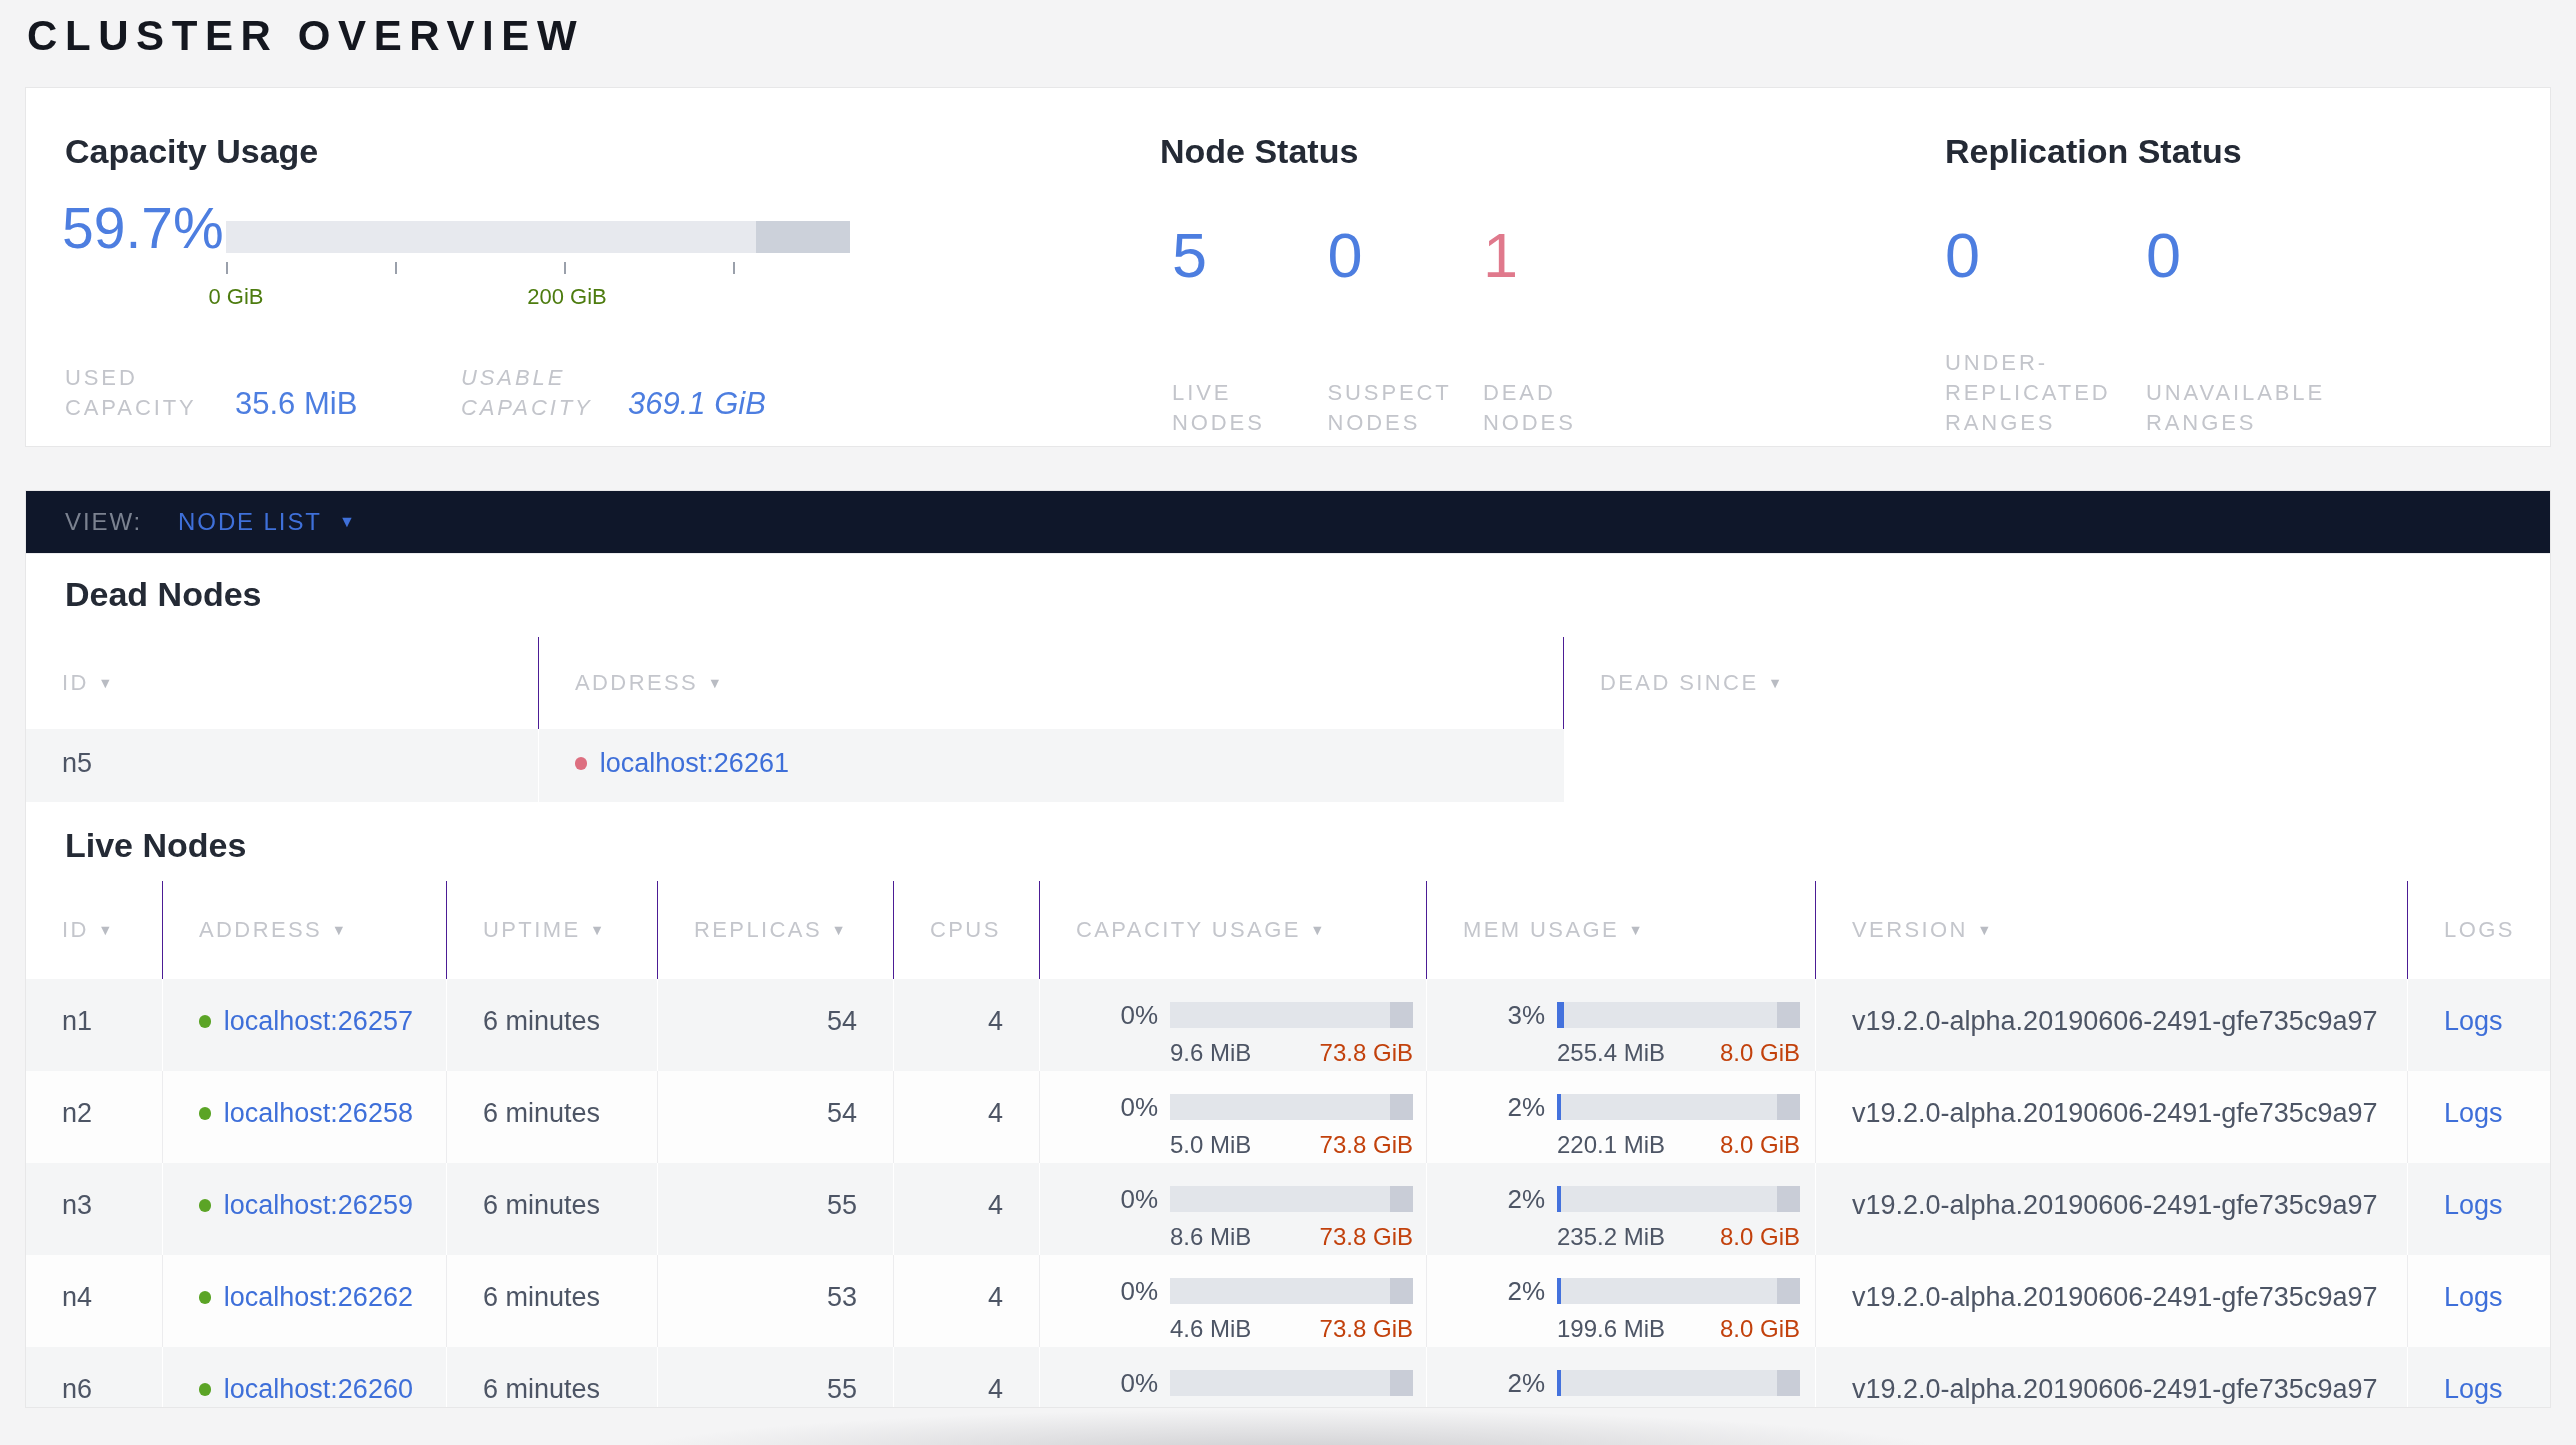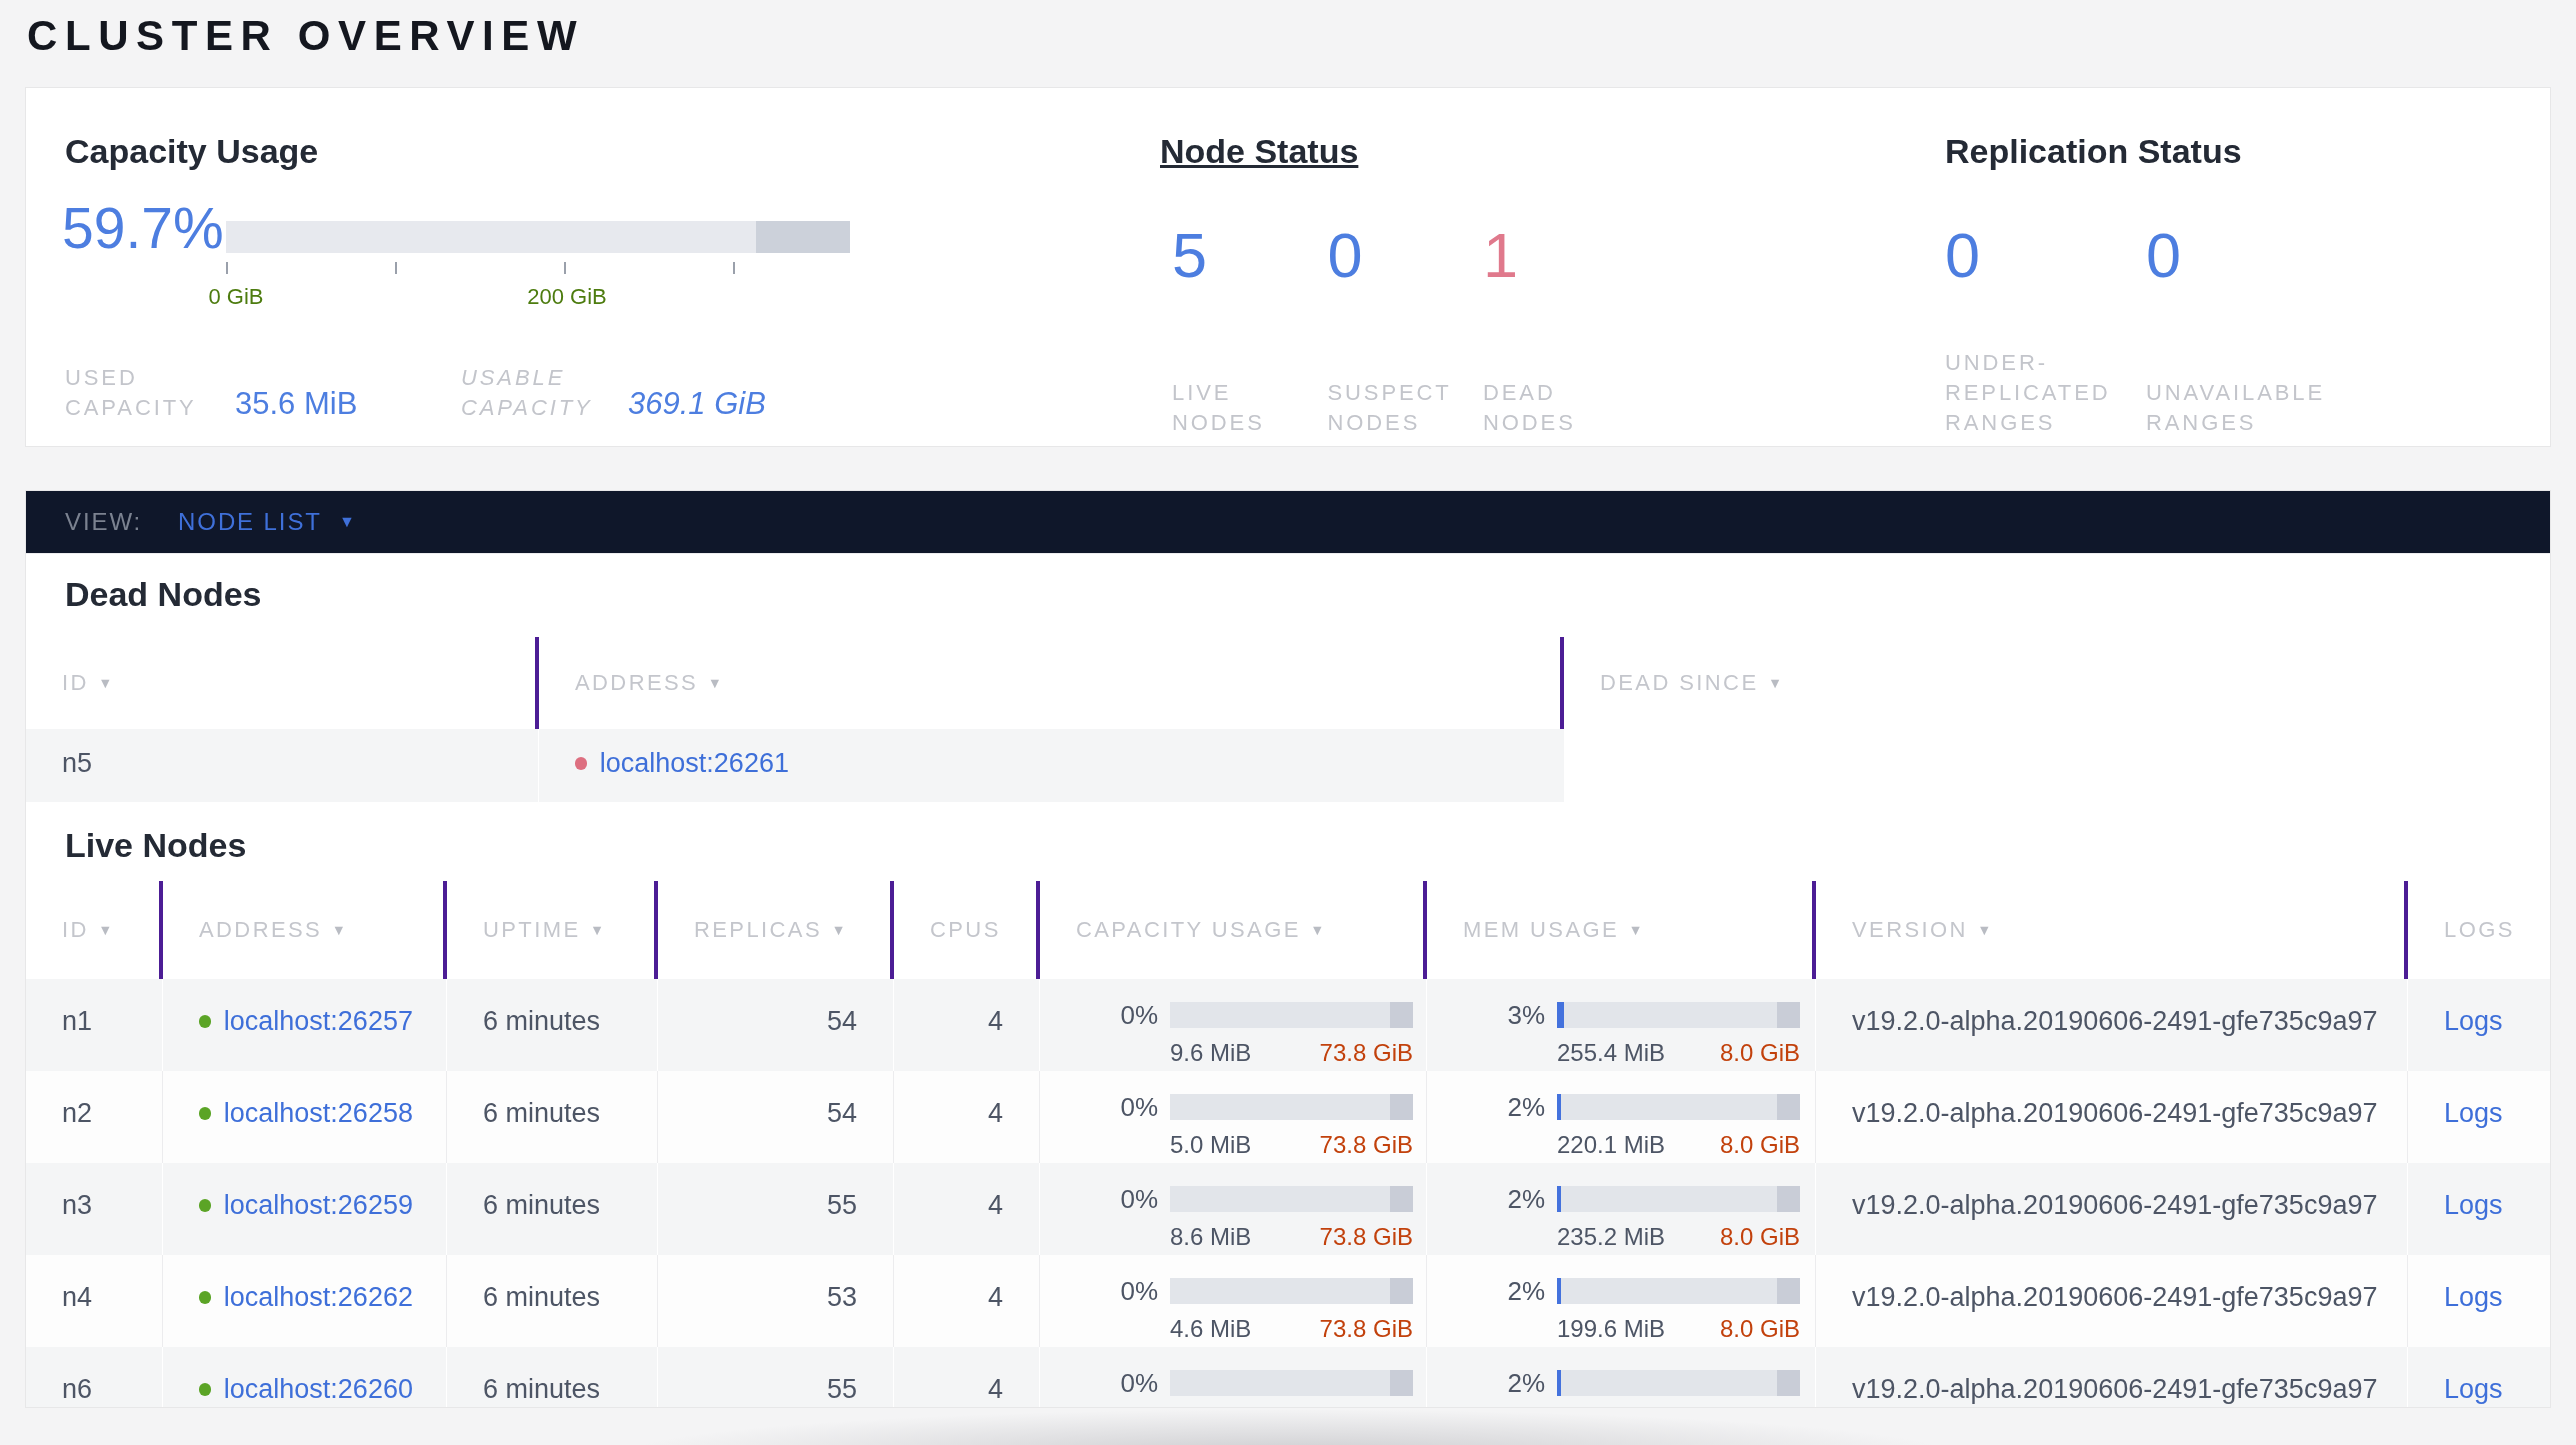--- a/index.html
+++ b/index.html
@@ -23,21 +23,21 @@
   .card {
     position:absolute; background:#ffffff; border:1px solid #e7e7e8;
   }
   .summary-card { left:25px; top:87px; width:2526px; height:360px; }
 
   .panel-title {
     position:absolute; top:44px;
     font-size:34px; font-weight:700; color:#242a35;
   }
   .cap-title { left:39px; }
-  .nodes-title { left:1134px;text-decoration:underline; }
+  .nodes-title { left:1134px; }
   .repl-title { left:1919px; }
 
   .cap-percent {
     position:absolute; left:36px; top:107px;
     font-size:57px; color:#4d7ee0;
   }
   .sum-bar {
     position:absolute; left:200px; top:133px; width:624px; height:32px;
     background:#e7e9ee;
   }
@@ -96,21 +96,21 @@
 
   
   .dt-grid { display:grid; grid-template-columns:513px 1025px 987px; }
   .lt-grid { display:grid; grid-template-columns:137px 284px 211px 236px 146px 387px 389px 592px 145px; }
   .dead-table { margin-top:23px; }
   .live-table { margin-top:16px; }
 
   .th {
     display:flex; align-items:center; padding-left:36px;
     font-size:22px; letter-spacing:2.4px; color:#c4c6cc; text-transform:uppercase;
-    background:#fff; border-right:4px solid #4c1d95;
+    background:#fff; border-right:1px solid #4c1d95;
     white-space:nowrap;
   }
   .th:last-child { border-right:none; }
   .dead-table .th { height:92px; }
   .live-table .th { height:98px; }
   .sort-icon { font-size:14.3px; margin-left:9.5px; color:#b9bcc3; }
 
   .td {
     padding:27px 0 0 36px; font-size:27px; color:#4d5565;
     border-right:1px solid #ececee; white-space:nowrap;

